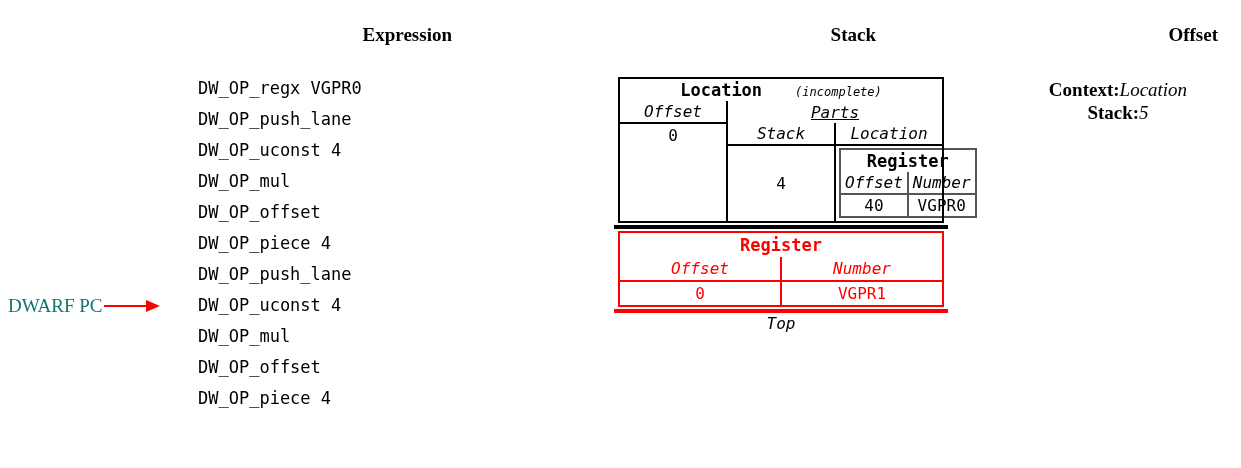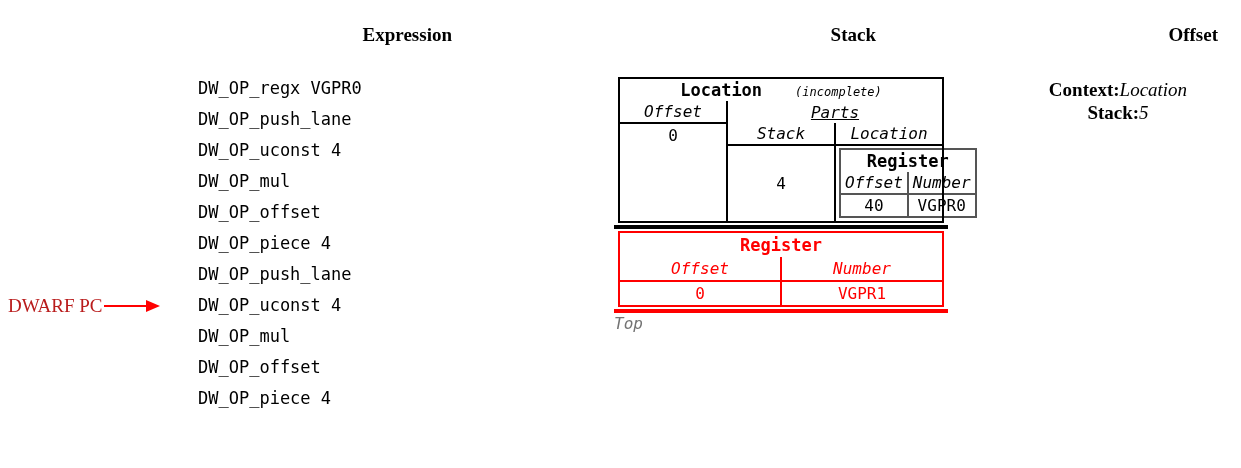--- a/index.html
+++ b/index.html
@@ -41,21 +41,21 @@
   }
   #expression-list .op-line { white-space: pre; }
 
   
   #dwarf-pc-pointer {
     position: absolute;
     left: 8px;
     top: 268px;
     display: flex;
     align-items: center;
-    color: #b91c1c;
+    color: #0f766e;
   }
   #dwarf-pc-pointer .pc-label {
     font-family: "Liberation Serif", serif;
     font-size: 19px;
     white-space: nowrap;
     line-height: 1;
   }
   #dwarf-pc-pointer .pc-arrow {
     position: relative;
     width: 58px;
@@ -227,24 +227,25 @@
     margin-left: -4px;
     margin-top: 2px;
     height: 4px;
     border-top: 2px solid #ff0000;
     border-bottom: 2px solid #ff0000;
     box-sizing: border-box;
   }
   #stack-top-label {
     width: 334px;
     margin-left: -4px;
+    text-align: center;
     font-family: "DejaVu Sans Mono", monospace;
     font-style: italic;
     font-size: 16px;
-    color: #737373;
+    color: #000000;
     margin-top: 1px;
   }
 
   
   #context-area {
     position: absolute;
     left: 1018px;
     top: 78px;
     width: 200px;
     text-align: center;

